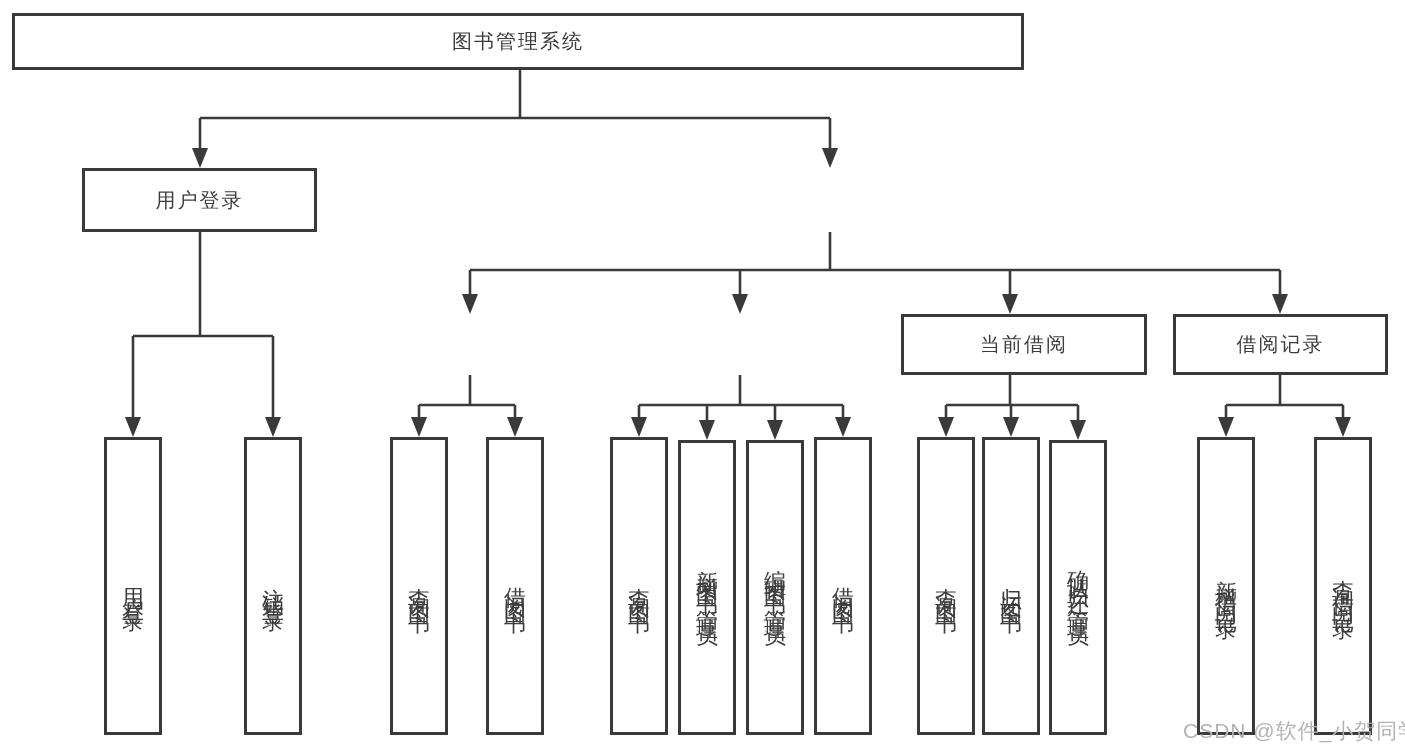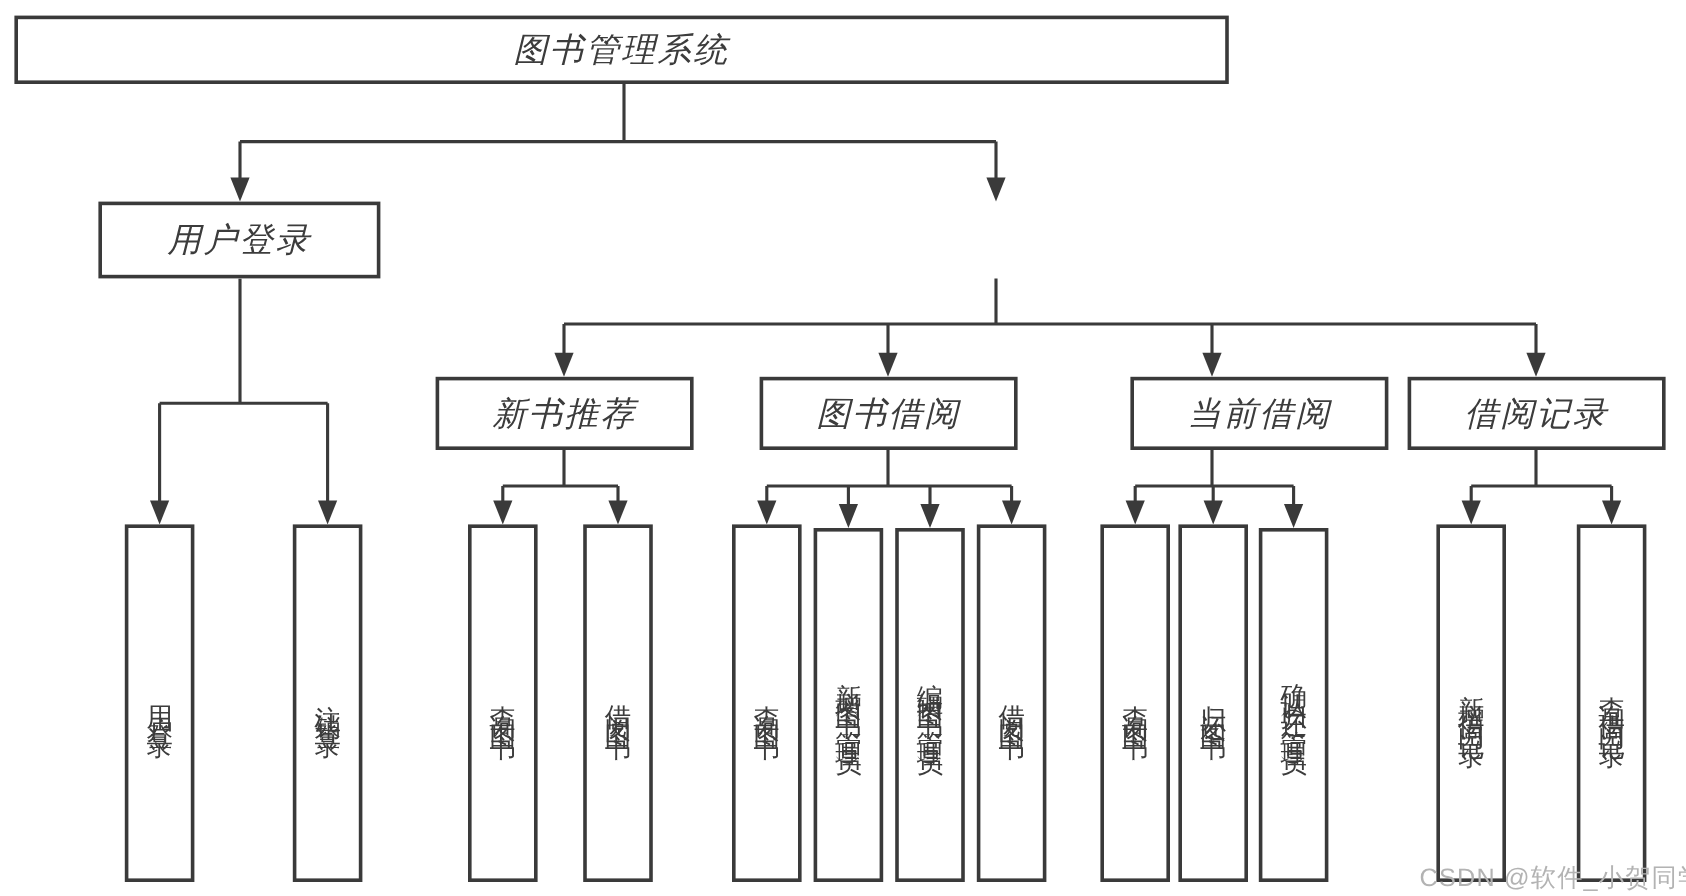--- a/index.html
+++ b/index.html
@@ -36,24 +36,23 @@
     position: absolute;
     background: var(--box-bg);
     border: 3px solid var(--line);
     display: flex;
     align-items: center;
     justify-content: center;
     color: var(--text);
     z-index: 2;
   }
   .box.h span {
-    font-size: 28px;
+    font-size: 20px;
     letter-spacing: 2px;
     white-space: nowrap;
-    font-style: italic;
   }
   .box.v span {
     writing-mode: vertical-rl;
     text-orientation: upright;
     font-size: 22px;
     letter-spacing: 8px;
     line-height: 1;
   }
   .watermark {
     position: absolute;
@@ -121,27 +120,21 @@
   </svg>
 
   <div class="box h" style="left:12px;top:13px;width:1012px;height:57px">
     <span>图书管理系统</span>
   </div>
 
   <div class="box h" style="left:82px;top:168px;width:235px;height:64px">
     <span>用户登录</span>
   </div>
 
-  <div class="box h" style="left:363px;top:314px;width:215px;height:61px">
-    <span>新书推荐</span>
-  </div>
-  <div class="box h" style="left:633px;top:314px;width:215px;height:61px">
-    <span>图书借阅</span>
-  </div>
-  <div class="box h" style="left:942px;top:314px;width:215px;height:61px">
+  <div class="box h" style="left:901px;top:314px;width:246px;height:61px">
     <span>当前借阅</span>
   </div>
   <div class="box h" style="left:1173px;top:314px;width:215px;height:61px">
     <span>借阅记录</span>
   </div>
 
   <div class="box v" style="left:104px;top:437px;width:58px;height:298px">
     <span>用户登录</span>
   </div>
   <div class="box v" style="left:244px;top:437px;width:58px;height:298px">

